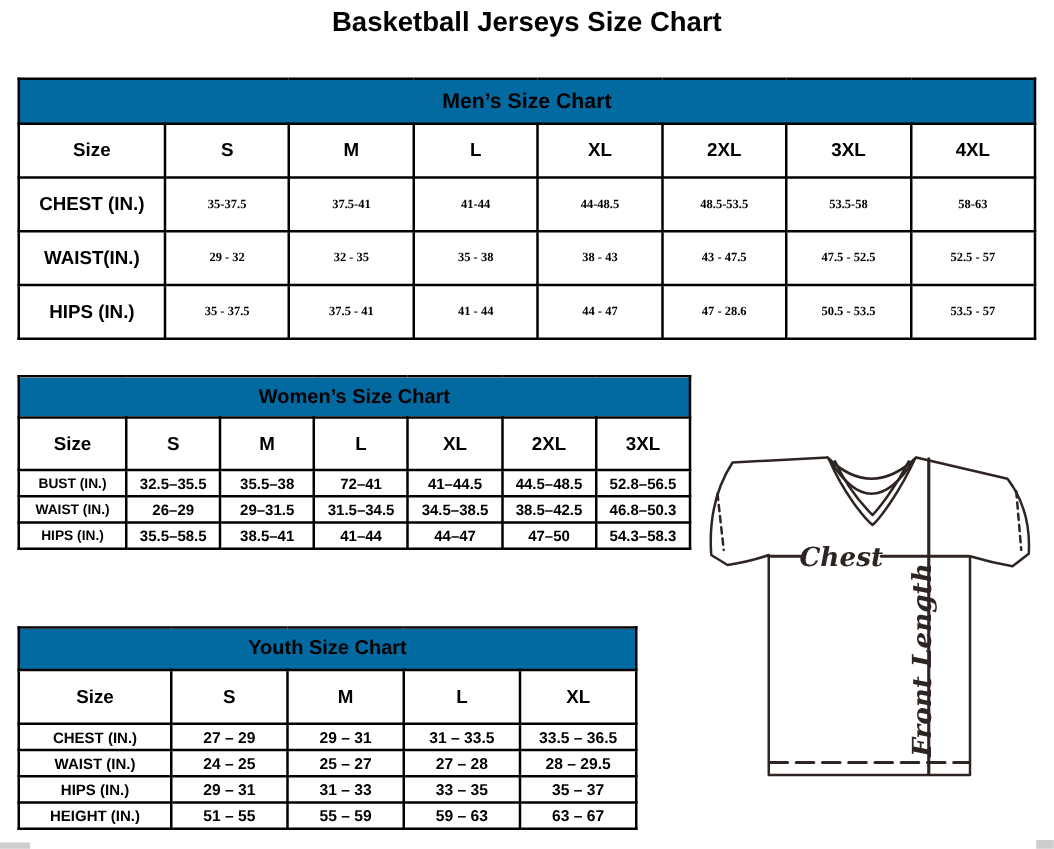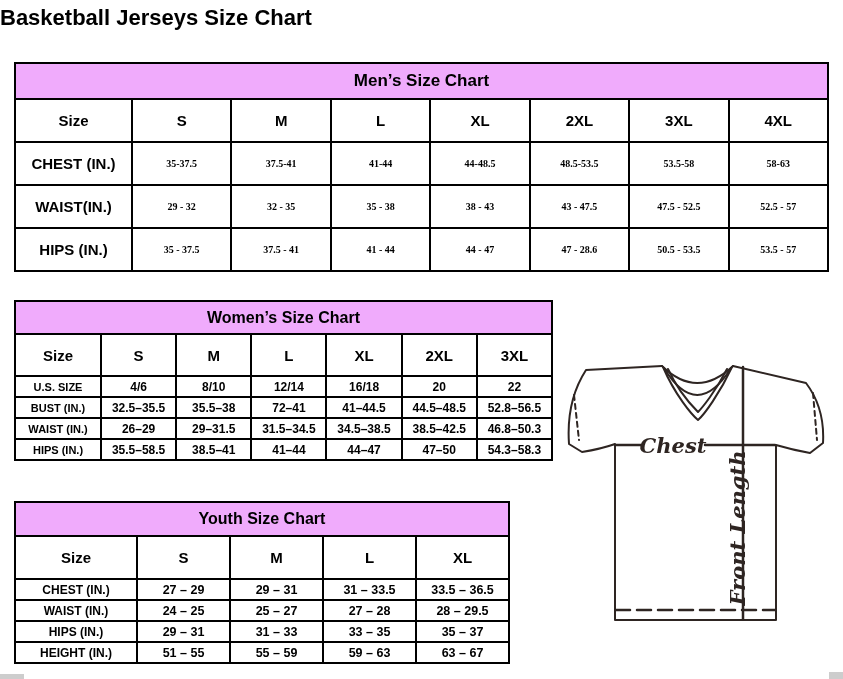--- a/index.html
+++ b/index.html
@@ -1,26 +1,26 @@
 <!DOCTYPE html>
 <html><head>
 <meta charset="utf-8">
 <style>
   html,body{margin:0;padding:0;background:#fff;}
   body{position:relative;width:843px;height:679px;overflow:hidden;
        font-family:"Liberation Sans",sans-serif;color:#000;}
 
-  .page-title{position:absolute;top:5px;left:0;width:100%;text-align:left;
+  .page-title{position:absolute;top:5px;left:0;width:100%;text-align:center;
               font-size:22px;font-weight:bold;}
 
   table.size-table{position:absolute;border-collapse:collapse;table-layout:fixed;
                    border:2px solid #000;}
   table.size-table td{border:2px solid #000;text-align:center;font-weight:bold;
                       padding:0;overflow:hidden;white-space:nowrap;}
-  td.band{background:#f0abfc;}
+  td.band{background:#0369a1;}
 
   #men-table{left:14px;top:62px;width:815px;}
   #women-table{left:14px;top:300px;width:539px;}
   #youth-table{left:14px;top:501px;width:496px;}
 
   .t-men .band{height:34px;font-size:17px;}
   .t-men .head{height:41px;font-size:15px;}
   .t-men .lab{font-size:15px;}
   .t-men .val{height:41px;font-size:10px;font-family:Liberation Serif, serif;}
 
@@ -125,29 +125,20 @@
         <td class="band" colspan="7">Women’s Size Chart</td>
       </tr>
       <tr>
         <td class="head">Size</td>
         <td class="head">S</td>
         <td class="head">M</td>
         <td class="head">L</td>
         <td class="head">XL</td>
         <td class="head">2XL</td>
         <td class="head">3XL</td>
-      </tr>
-      <tr>
-        <td class="lab">U.S. SIZE</td>
-        <td class="val">4/6</td>
-        <td class="val">8/10</td>
-        <td class="val">12/14</td>
-        <td class="val">16/18</td>
-        <td class="val">20</td>
-        <td class="val">22</td>
       </tr>
       <tr>
         <td class="lab">BUST (IN.)</td>
         <td class="val">32.5–35.5</td>
         <td class="val">35.5–38</td>
         <td class="val">72–41</td>
         <td class="val">41–44.5</td>
         <td class="val">44.5–48.5</td>
         <td class="val">52.8–56.5</td>
       </tr>

